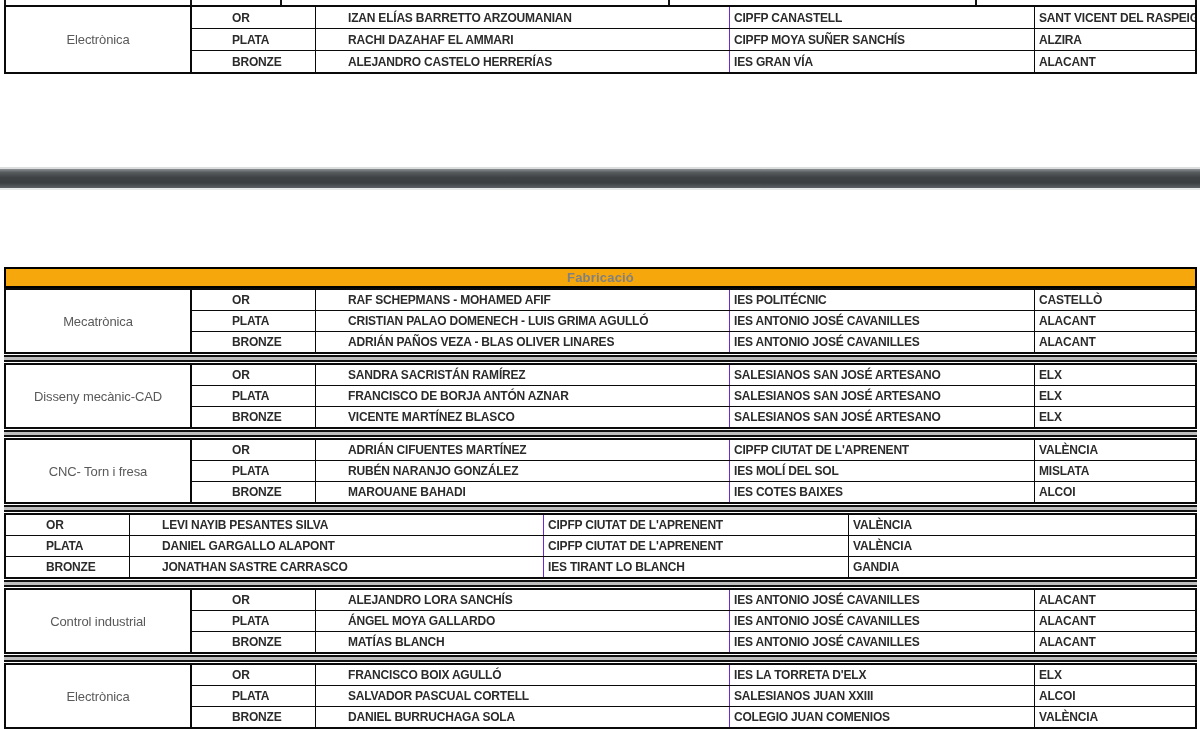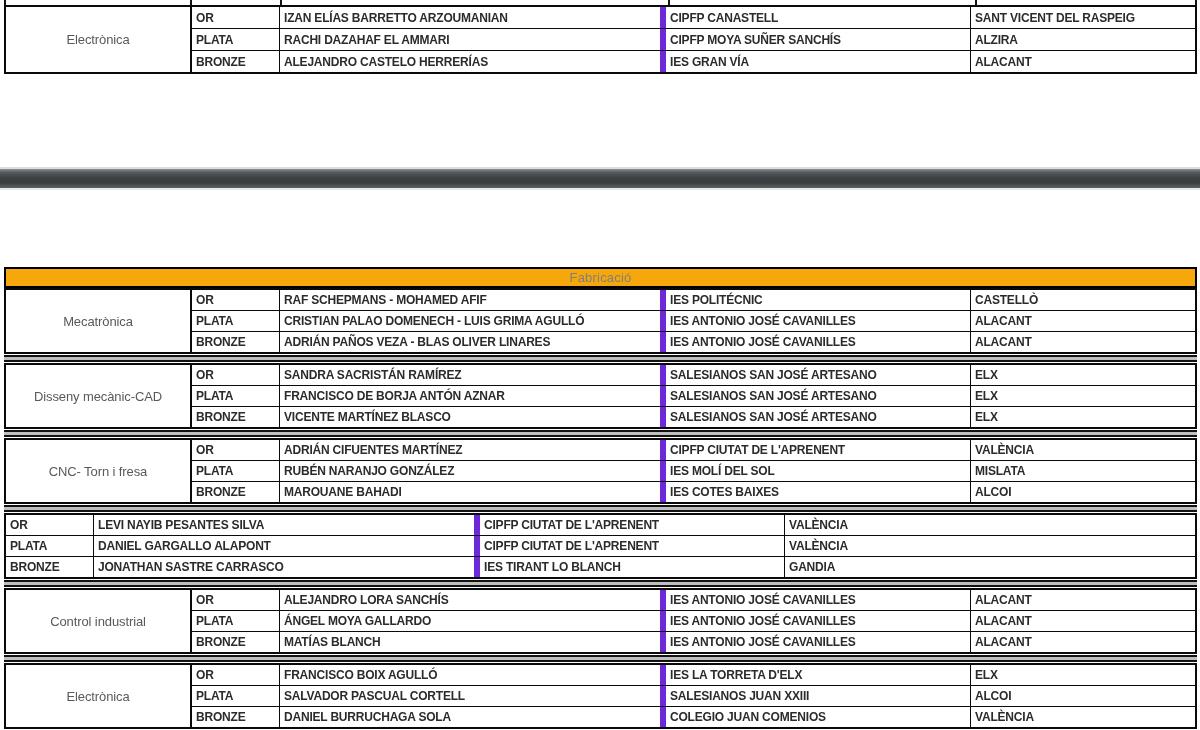--- a/index.html
+++ b/index.html
@@ -13,43 +13,43 @@
   .top-table{top:0;}
   .fab-table{top:267px;}
 
   .sliver{position:relative;height:5px;background:#ffffff;}
   .sliver .vline{position:absolute;top:0;width:2px;height:5px;background:#141414;}
 
   .section-header{
     height:17px;border:2px solid #000;
     display:flex;align-items:center;justify-content:center;
     background:#F6A70B;
-    font-size:13px;font-weight:400;color:#808080;
+    font-size:13px;font-weight:700;color:#808080;
     letter-spacing:0.2px;
   }
 
   .group{display:flex;border:2px solid #0a0a0a;background:#ffffff;}
   .cat-cell{
     flex:0 0 184px;width:184px;border-right:2px solid #0a0a0a;
     display:flex;align-items:center;justify-content:center;
     font-size:13px;color:#595959;letter-spacing:-0.1px;
     white-space:nowrap;overflow:hidden;
   }
   .rows{flex:1;display:flex;flex-direction:column;min-width:0;}
-  .row{display:flex;height:20px;border-top:1px solid #0a0a0a;min-width:0;}
+  .row{display:flex;height:20px;border-top:1px solid #0a0a0a;min-width:0;padding-left:36px;}
   .row:first-child{border-top:none;}
   .tall .row{height:21px;}
   .cell{
     display:flex;align-items:center;
     padding:0 4px;box-sizing:border-box;
     font-size:12px;font-weight:700;color:#2b2b2b;
     letter-spacing:-0.2px;white-space:nowrap;overflow:hidden;
   }
   .cell.medal{flex:0 0 88px;border-right:1px solid #0a0a0a;}
-  .cell.name{flex:0 0 386px;border-right:6px solid #6d28d9;}
+  .cell.name{flex:0 0 386px;border-right:1px solid #6d28d9;margin-left:28px;}
   .cell.school{flex:0 0 305px;border-right:1px solid #0a0a0a;}
   .cell.city{flex:1;}
 
   .divider{
     margin:1px 0;height:3px;background:#BFBFBF;
     border-top:2px solid #111;border-bottom:2px solid #111;
   }
 
   
   .sep-bar{

